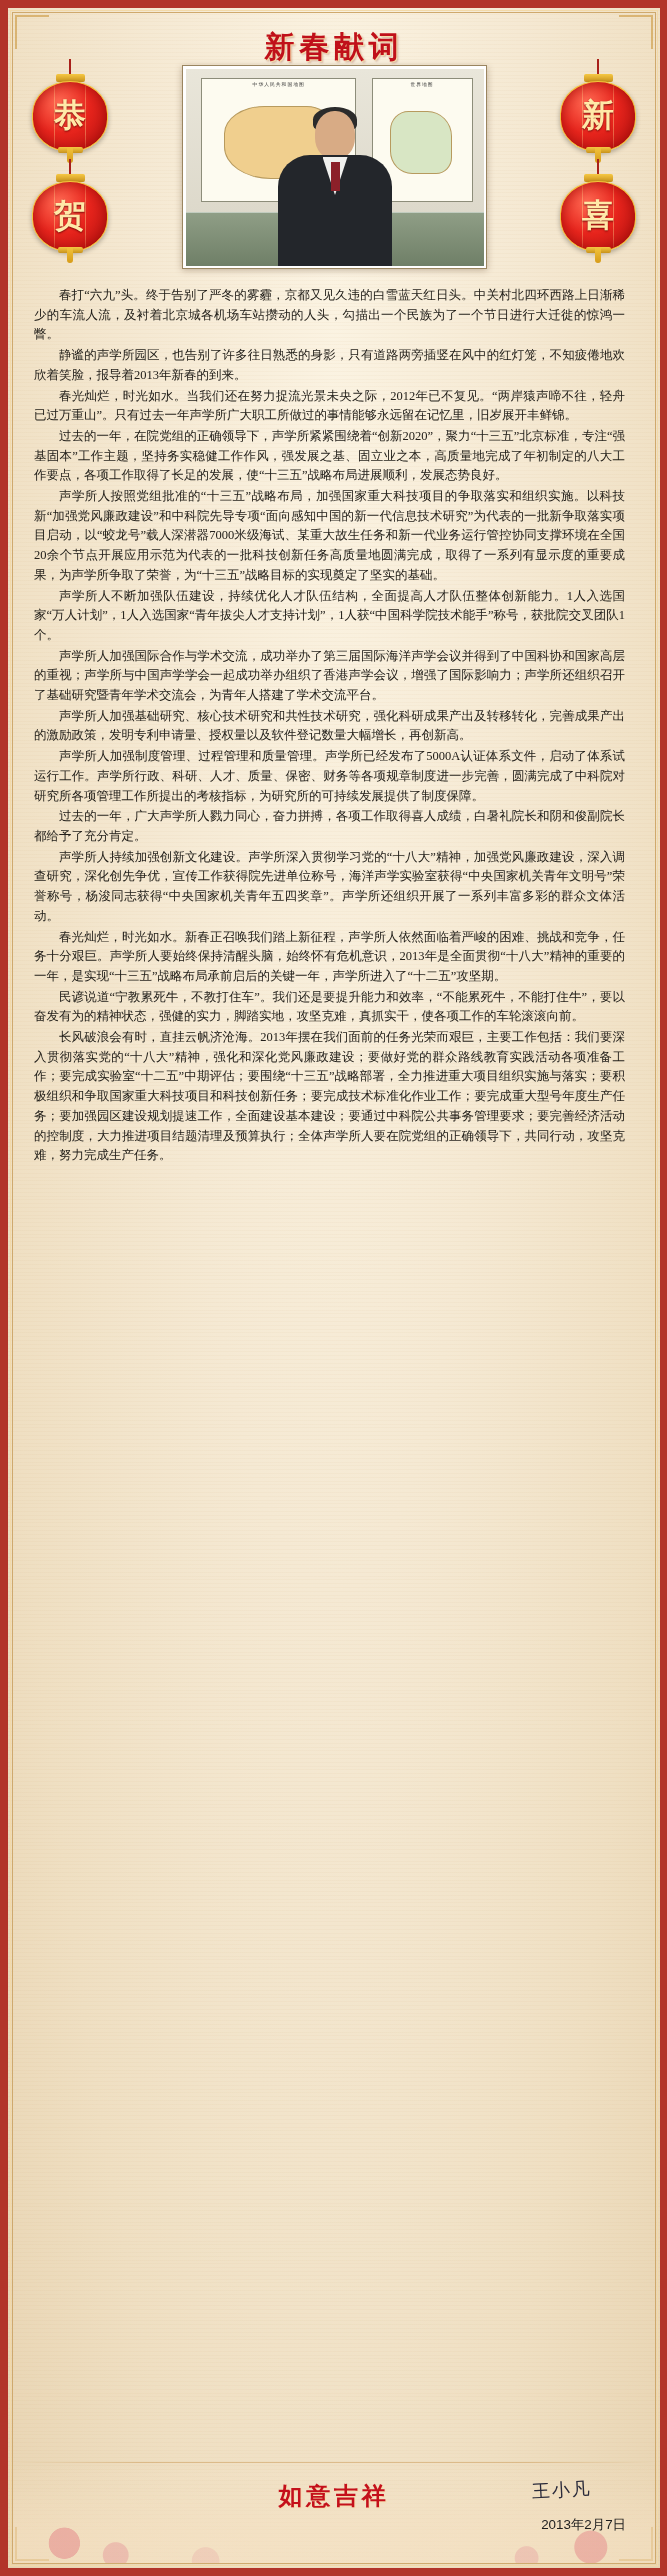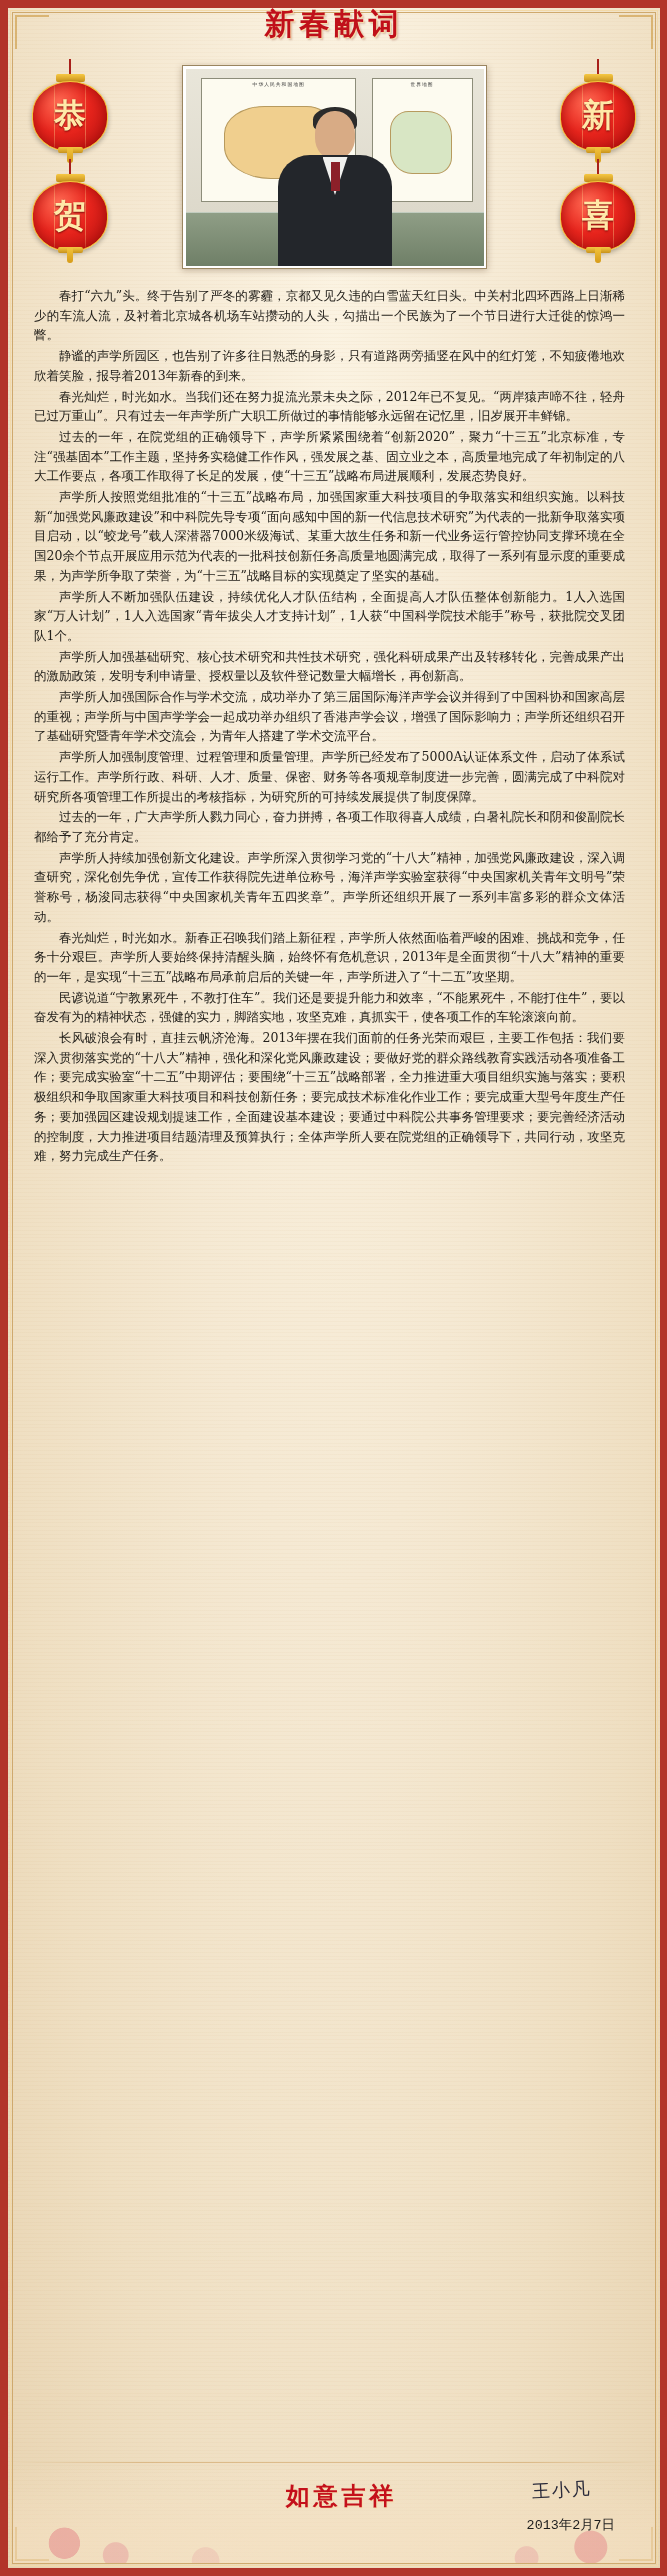--- a/index.html
+++ b/index.html
@@ -53,21 +53,21 @@
     opacity: 0.55;
   }
   .corner.tl { left: 15.3px; top: 15.3px; border-right: none; border-bottom: none; }
   .corner.tr { right: 15.3px; top: 15.3px; border-left: none; border-bottom: none; }
   .corner.bl { left: 15.3px; bottom: 15.3px; border-right: none; border-top: none; }
   .corner.br { right: 15.3px; bottom: 15.3px; border-left: none; border-top: none; }
 
   
   .title {
     position: absolute;
-    top: 4px;
+    top: 27px;
     left: 0;
     width: 668px;
     text-align: center;
     font-family: "DejaVu Serif", serif;
     font-size: 30px;
     font-weight: bold;
     letter-spacing: 4.8px;
     color: #c0101a;
     text-shadow: 1px 1px 0 #f7dca8, 1.9px 1.9px 1.9px rgba(120,20,10,0.25);
   }
@@ -276,53 +276,54 @@
     width: 599px;
     font-family: "DejaVu Serif", serif;
     font-size: 12.5px;
     line-height: 19.7px;
     color: #23201b;
     text-align: justify;
   }
   .content p {
     margin: 0 8px 1px 0;
     text-indent: 2em;
+    font-family: Liberation Serif, serif;
   }
   
   .seal {
     position: absolute;
     left: 50%;
     bottom: 61px;
     width: 126px;
     height: 38px;
     margin-left: -63px;
-    text-align: right;
+    text-align: center;
     font-family: "DejaVu Serif", serif;
     font-size: 24px;
     font-weight: bold;
     letter-spacing: 3.8px;
     color: #c4101b;
     line-height: 38px;
     text-shadow: 1px 1px 0 #f6dcae;
   }
   .sign-name {
     position: absolute;
     right: 76px;
     bottom: 74px;
     font-family: "DejaVu Serif", serif;
     font-size: 18px;
     color: #2a2a3a;
     letter-spacing: 1.9px;
     transform: rotate(-3deg);
   }
   .sign-date {
     position: absolute;
-    right: 53px;
+    right: 42px;
     bottom: 42px;
-    font-family: Liberation Mono, monospace;
+    font-family: Liberation Sans, sans-serif;
     font-size: 13.4px;
     color: #1d1d1d;
   }
   
   .flower-band {
     position: absolute;
     left: 13.4px;
     right: 13.4px;
     bottom: 13.4px;
     height: 99px;
@@ -417,22 +418,22 @@
     </div>
   </div>
 
   <div class="content">
     <p>春打“六九”头。终于告别了严冬的雾霾，京都又见久违的白雪蓝天红日头。中关村北四环西路上日渐稀少的车流人流，及衬着北京城各机场车站攒动的人头，勾描出一个民族为了一个节日进行大迁徙的惊鸿一瞥。</p>
     <p>静谧的声学所园区，也告别了许多往日熟悉的身影，只有道路两旁插竖在风中的红灯笼，不知疲倦地欢欣着笑脸，报导着2013年新春的到来。</p>
     <p>春光灿烂，时光如水。当我们还在努力捉流光景未央之际，2012年已不复见。“两岸猿声啼不往，轻舟已过万重山”。只有过去一年声学所广大职工所做过的事情能够永远留在记忆里，旧岁展开丰鲜锦。</p>
     <p>过去的一年，在院党组的正确领导下，声学所紧紧围绕着“创新2020”，聚力“十三五”北京标准，专注“强基固本”工作主题，坚持务实稳健工作作风，强发展之基、固立业之本，高质量地完成了年初制定的八大工作要点，各项工作取得了长足的发展，使“十三五”战略布局进展顺利，发展态势良好。</p>
     <p>声学所人按照党组批准的“十三五”战略布局，加强国家重大科技项目的争取落实和组织实施。以科技新“加强党风廉政建设”和中科院先导专项“面向感知中国的新一代信息技术研究”为代表的一批新争取落实项目启动，以“蛟龙号”载人深潜器7000米级海试、某重大故生任务和新一代业务运行管控协同支撑环境在全国20余个节点开展应用示范为代表的一批科技创新任务高质量地圆满完成，取得了一系列有显示度的重要成果，为声学所争取了荣誉，为“十三五”战略目标的实现奠定了坚实的基础。</p>
     <p>声学所人不断加强队伍建设，持续优化人才队伍结构，全面提高人才队伍整体创新能力。1人入选国家“万人计划”，1人入选国家“青年拔尖人才支持计划”，1人获“中国科学院技术能手”称号，获批院交叉团队1个。</p>
+    <p>声学所人加强国际合作与学术交流，成功举办了第三届国际海洋声学会议并得到了中国科协和国家高层的重视；声学所与中国声学学会一起成功举办组织了香港声学会议，增强了国际影响力；声学所还组织召开了基础研究暨青年学术交流会，为青年人搭建了学术交流平台。</p>
     <p>声学所人加强基础研究、核心技术研究和共性技术研究，强化科研成果产出及转移转化，完善成果产出的激励政策，发明专利申请量、授权量以及软件登记数量大幅增长，再创新高。</p>
-    <p>声学所人加强国际合作与学术交流，成功举办了第三届国际海洋声学会议并得到了中国科协和国家高层的重视；声学所与中国声学学会一起成功举办组织了香港声学会议，增强了国际影响力；声学所还组织召开了基础研究暨青年学术交流会，为青年人搭建了学术交流平台。</p>
     <p>声学所人加强制度管理、过程管理和质量管理。声学所已经发布了5000A认证体系文件，启动了体系试运行工作。声学所行政、科研、人才、质量、保密、财务等各项规章制度进一步完善，圆满完成了中科院对研究所各项管理工作所提出的考核指标，为研究所的可持续发展提供了制度保障。</p>
     <p>过去的一年，广大声学所人戮力同心，奋力拼搏，各项工作取得喜人成绩，白暑礼院长和阴和俊副院长都给予了充分肯定。</p>
     <p>声学所人持续加强创新文化建设。声学所深入贯彻学习党的“十八大”精神，加强党风廉政建设，深入调查研究，深化创先争优，宣传工作获得院先进单位称号，海洋声学实验室获得“中央国家机关青年文明号”荣誉称号，杨浚同志获得“中央国家机关青年五四奖章”。声学所还组织开展了一系列丰富多彩的群众文体活动。</p>
     <p>春光灿烂，时光如水。新春正召唤我们踏上新征程，声学所人依然面临着严峻的困难、挑战和竞争，任务十分艰巨。声学所人要始终保持清醒头脑，始终怀有危机意识，2013年是全面贯彻“十八大”精神的重要的一年，是实现“十三五”战略布局承前启后的关键一年，声学所进入了“十二五”攻坚期。</p>
     <p>民谚说道“宁教累死牛，不教打住车”。我们还是要提升能力和效率，“不能累死牛，不能打住牛”，要以奋发有为的精神状态，强健的实力，脚踏实地，攻坚克难，真抓实干，使各项工作的车轮滚滚向前。</p>
     <p>长风破浪会有时，直挂云帆济沧海。2013年摆在我们面前的任务光荣而艰巨，主要工作包括：我们要深入贯彻落实党的“十八大”精神，强化和深化党风廉政建设；要做好党的群众路线教育实践活动各项准备工作；要完成实验室“十二五”中期评估；要围绕“十三五”战略部署，全力推进重大项目组织实施与落实；要积极组织和争取国家重大科技项目和科技创新任务；要完成技术标准化作业工作；要完成重大型号年度生产任务；要加强园区建设规划提速工作，全面建设基本建设；要通过中科院公共事务管理要求；要完善经济活动的控制度，大力推进项目结题清理及预算执行；全体声学所人要在院党组的正确领导下，共同行动，攻坚克难，努力完成生产任务。</p>
   </div>
 
   <div class="band-line"></div>
   <div class="flower-band"></div>

